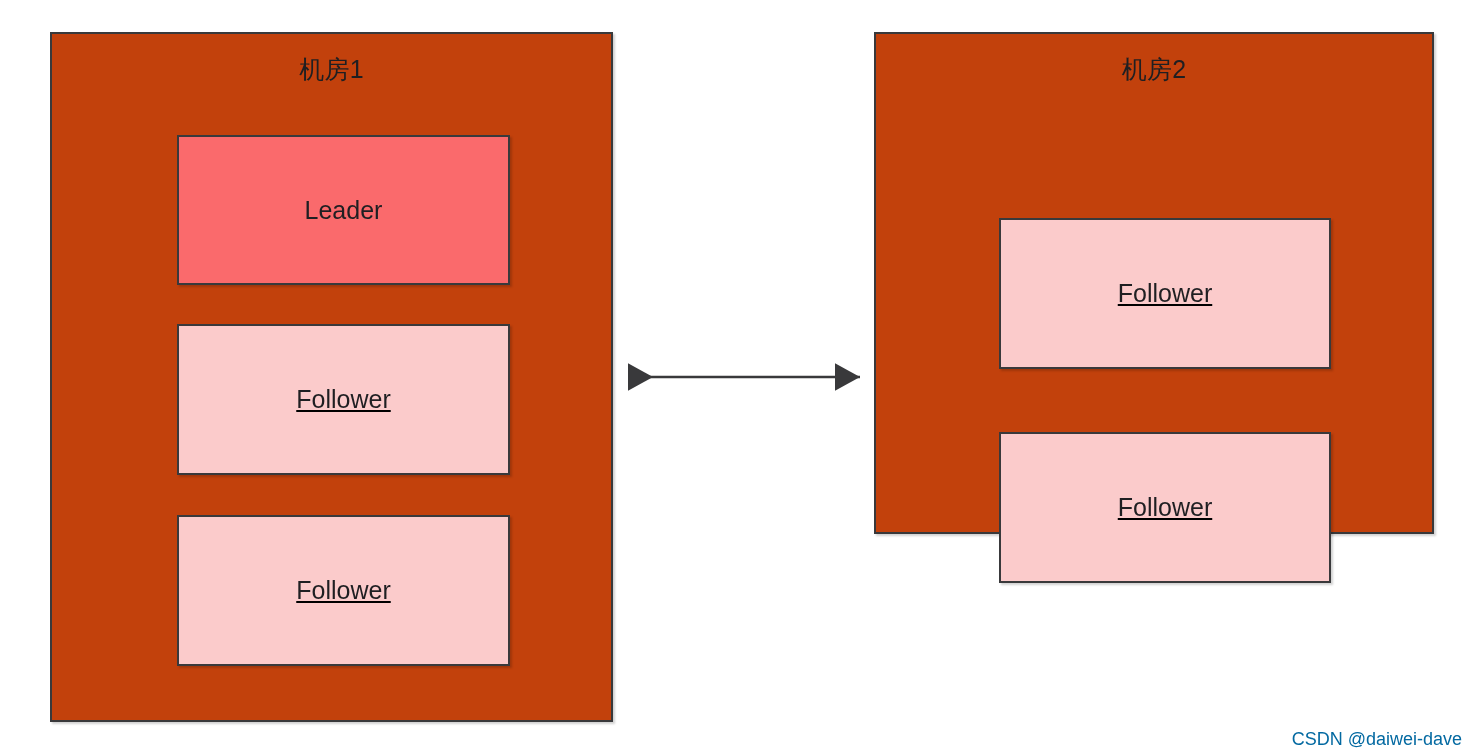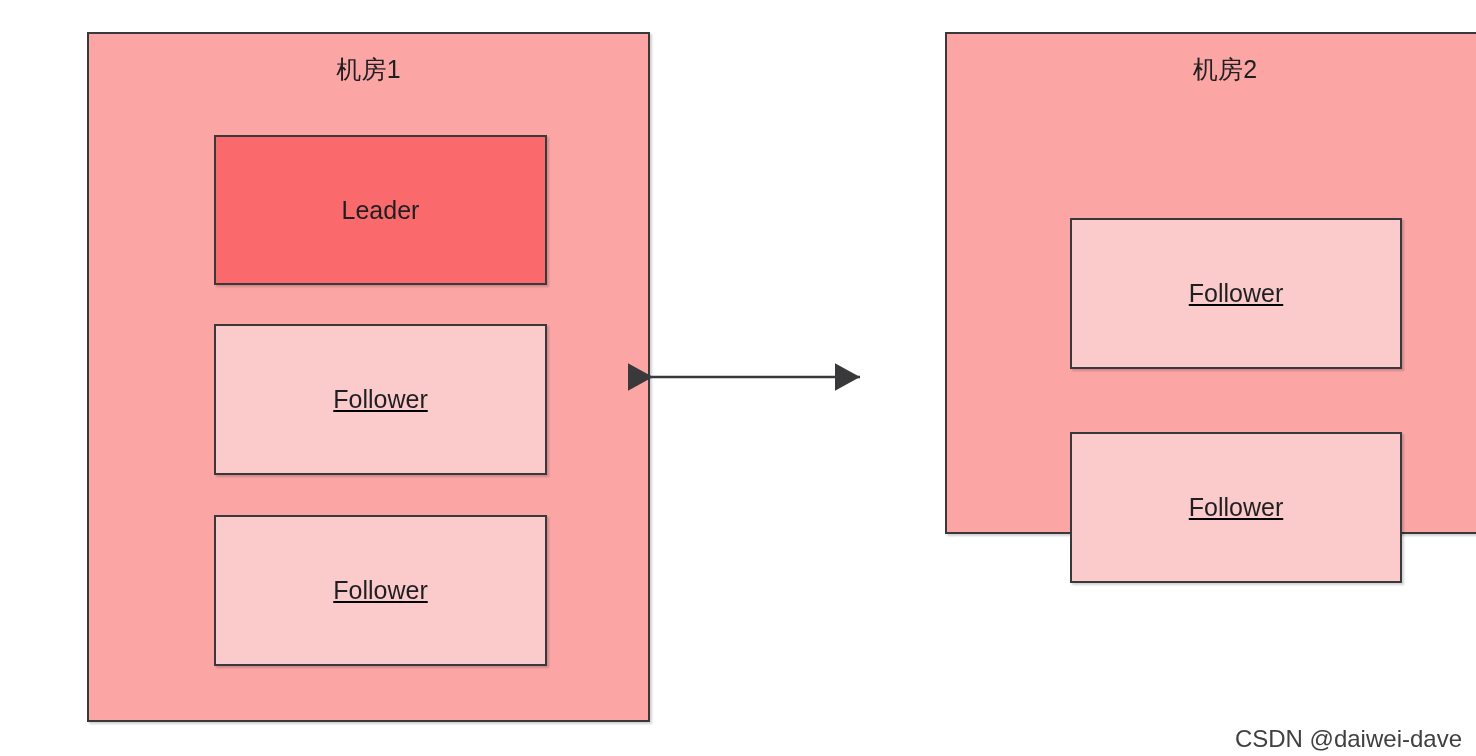--- a/index.html
+++ b/index.html
@@ -16,27 +16,26 @@
     width: 1476px;
     height: 756px;
     background: #ffffff;
     overflow: hidden;
   }
 
   
   .dc {
     position: absolute;
     box-sizing: border-box;
-    background: #fca5a5;
+    background: #c2410c;
     border: 2px solid #39393b;
     box-shadow: 2px 2px 2px rgba(0,0,0,0.18);
-    margin-left: 37px;
   }
   #dc-1 { left: 50px;  top: 32px; width: 563px; height: 690px; }
-  #dc-2 { left: 908px; top: 32px; width: 560px; height: 502px; }
+  #dc-2 { left: 874px; top: 32px; width: 560px; height: 502px; }
 
   .dc-title {
     position: absolute;
     left: 0;
     right: 0;
     top: 20px;
     text-align: center;
     font-size: 25px;
     line-height: 30px;
     color: #1f1f22;
@@ -79,23 +78,23 @@
     top: 352px;
     width: 268px;
     height: 50px;
   }
 
   
   #watermark {
     position: absolute;
     right: 14px;
     bottom: 6px;
-    font-size: 24px;
+    font-size: 18px;
     line-height: 22px;
-    color: #404040;
+    color: #0369a1;
     white-space: nowrap;
     user-select: none;
     margin-left: 40px;
   }
 </style>
 </head>
 <body>
 
 <div id="canvas">
 

